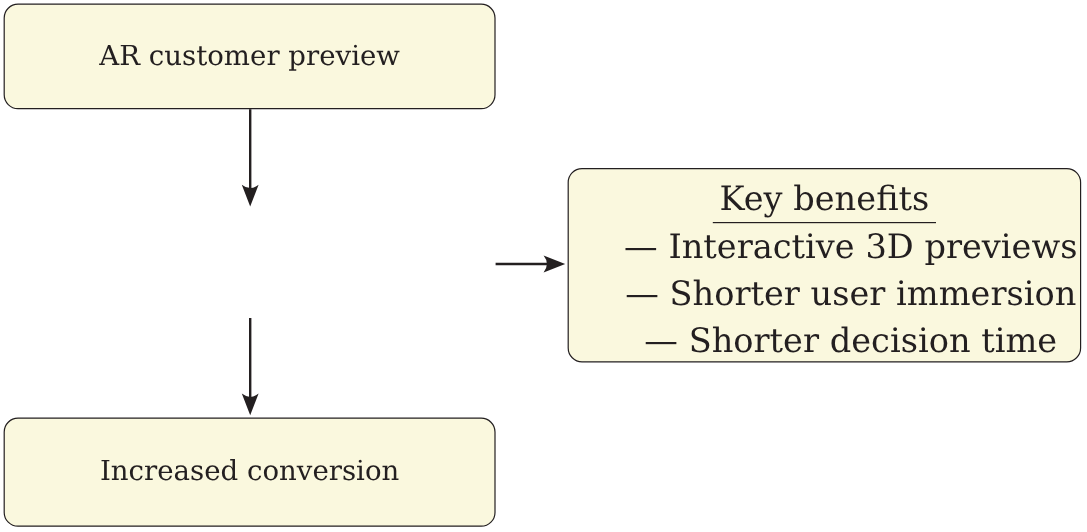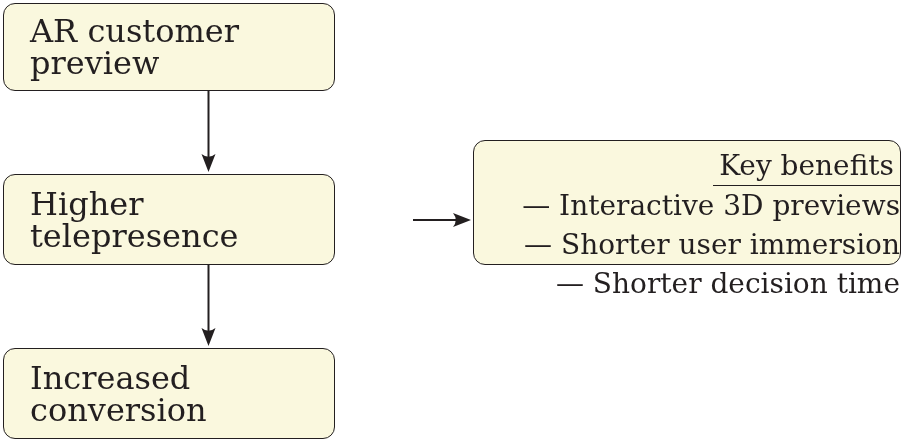--- a/index.html
+++ b/index.html
@@ -25,44 +25,43 @@
     position:absolute;
     left:0;top:0;
     width:906px;height:443px;
     color:var(--line);
   }
   .connectors line{stroke:currentColor;stroke-width:2;}
   .connectors path{fill:currentColor;stroke:none;}
   .node{
     position:absolute;
     left:3px;
-    width:332px;
+    width:410px;
     background:var(--box-fill);
     border:1.7px solid var(--line);
     border-radius:12px;
     display:flex;
     align-items:center;
     justify-content:center;
-    font-size:32px;
+    font-size:23px;
     line-height:1;
-    padding-left:26px;
   }
   .node-1{top:3px;height:88px;}
   .node-2{top:174px;height:91px;}
   .node-3{top:348px;height:91px;}
   .benefits{
     position:absolute;
     left:473px;
     top:140px;
     width:428px;
-    height:125px;
+    height:162px;
     background:var(--box-fill);
     border:1.7px solid var(--line);
     border-radius:12px;
-    text-align:right;
+    text-align:center;
     font-size:28px;
     line-height:39px;
     padding-top:5px;
   }
   .benefits-title-line{line-height:39px;}
   .underlined{
     display:inline-block;
     line-height:1.1;
     border-bottom:1.7px solid var(--line);
     padding:0 6px 3px 6px;
@@ -86,23 +85,20 @@
     <g>
       <line x1="413" y1="220" x2="459" y2="220"></line>
       <path d="M 471,220 L 453,213 Q 458.5,220 453,227 Z"></path>
     </g>
   </svg>
 
   <div class="node node-1">
     <span>AR customer preview</span>
   </div>
 
-  <div class="node node-2">
-    <span>Higher telepresence</span>
-  </div>
 
   <div class="node node-3">
     <span>Increased conversion</span>
   </div>
 
   <div class="benefits">
     <div class="benefits-title-line">
       <span class="underlined">Key benefits</span>
     </div>
     <div class="benefit-item">— Interactive 3D previews</div>

